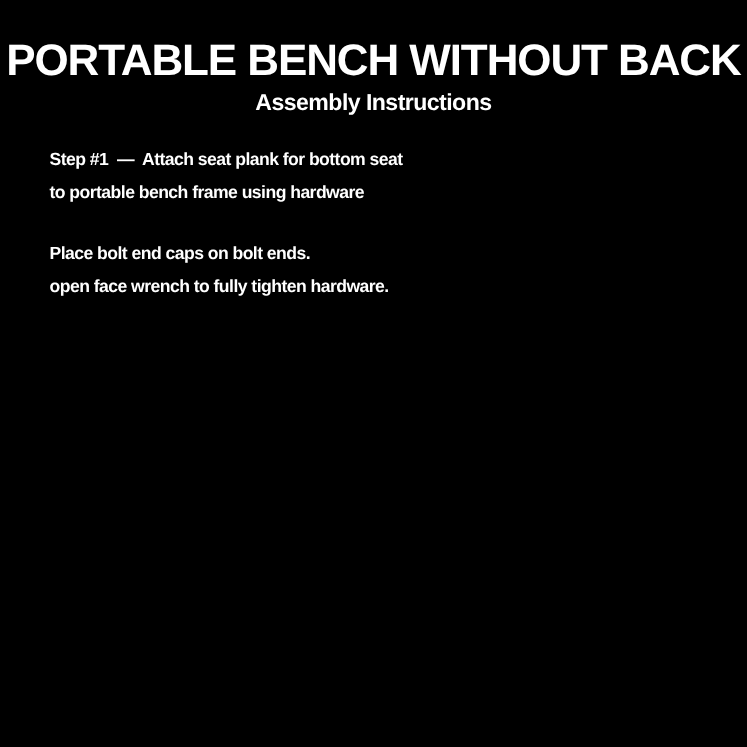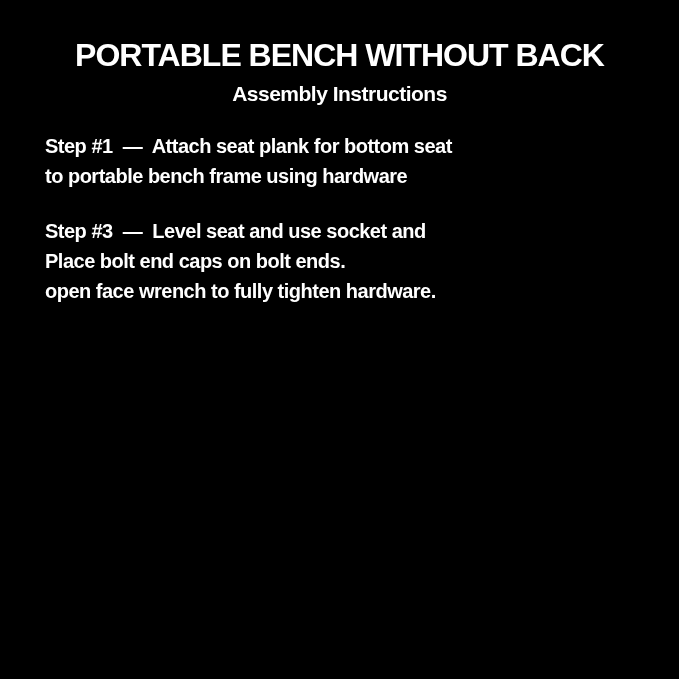--- a/index.html
+++ b/index.html
@@ -17,41 +17,41 @@
     font-weight: bold;
     overflow: hidden;
     box-sizing: border-box;
   }
   .header {
     padding-top: 36px;
     text-align: center;
   }
   .title {
     margin: 0;
-    font-size: 32px;
+    font-size: 40px;
     line-height: 38px;
     letter-spacing: -1px;
     white-space: pre;
   }
   .subtitle {
     margin: 7px 0 0 0;
     font-size: 21px;
     line-height: 26px;
     letter-spacing: -0.5px;
     white-space: pre;
   }
   .steps {
     margin: 24px 30px 0 45px;
   }
   .step {
     margin: 0 0 25px 0;
   }
   .line {
     display: block;
-    font-size: 20px;
+    font-size: 16px;
     line-height: 30px;
     letter-spacing: -0.5px;
     white-space: pre;
   }
 </style>
 </head>
 <body>
 
 <div class="poster" style="background: rgb(0, 0, 0); color: rgb(255, 255, 255);">
   <header class="header">
@@ -60,18 +60,17 @@
   </header>
 
   <main class="steps">
     <div class="step">
       <span class="line">Step #1  —  Attach seat plank for bottom seat</span>
       <span class="line">to portable bench frame using hardware</span>
     </div>
 
 
     <div class="step">
-      <span class="line">Step #3  —  Level seat and use socket and</span>
       <span class="line">Place bolt end caps on bolt ends.</span>
       <span class="line">open face wrench to fully tighten hardware.</span>
     </div>
   </main>
 </div>
 
 </body></html>

